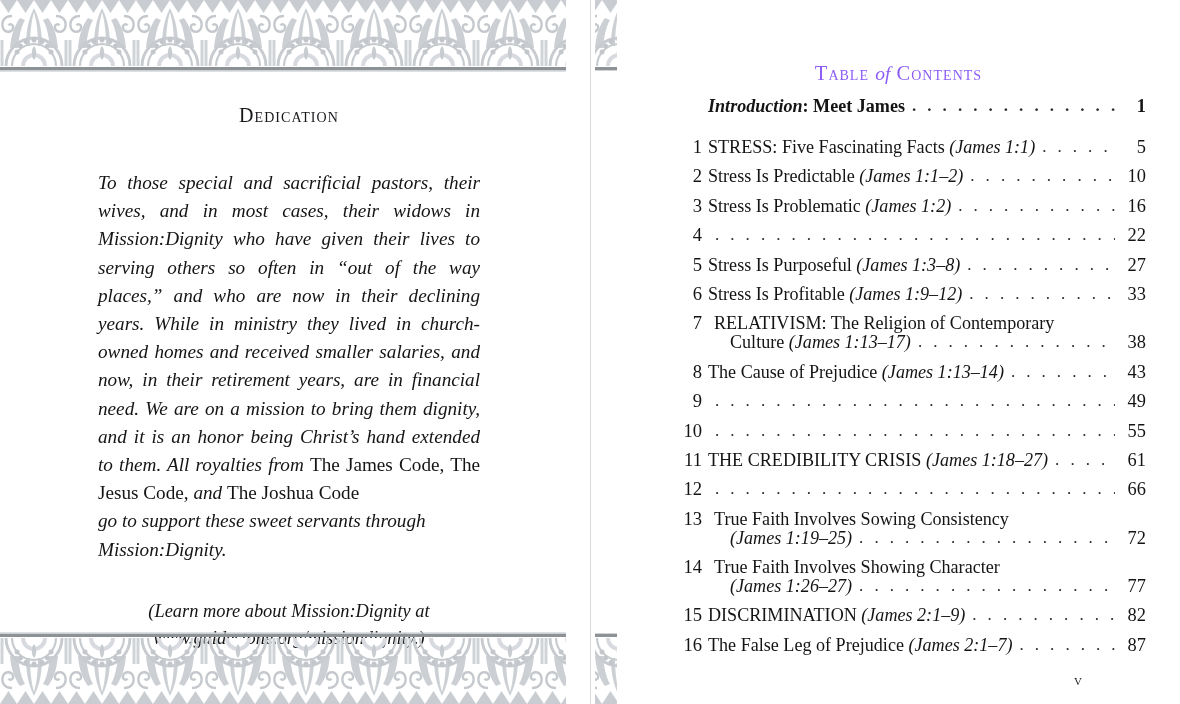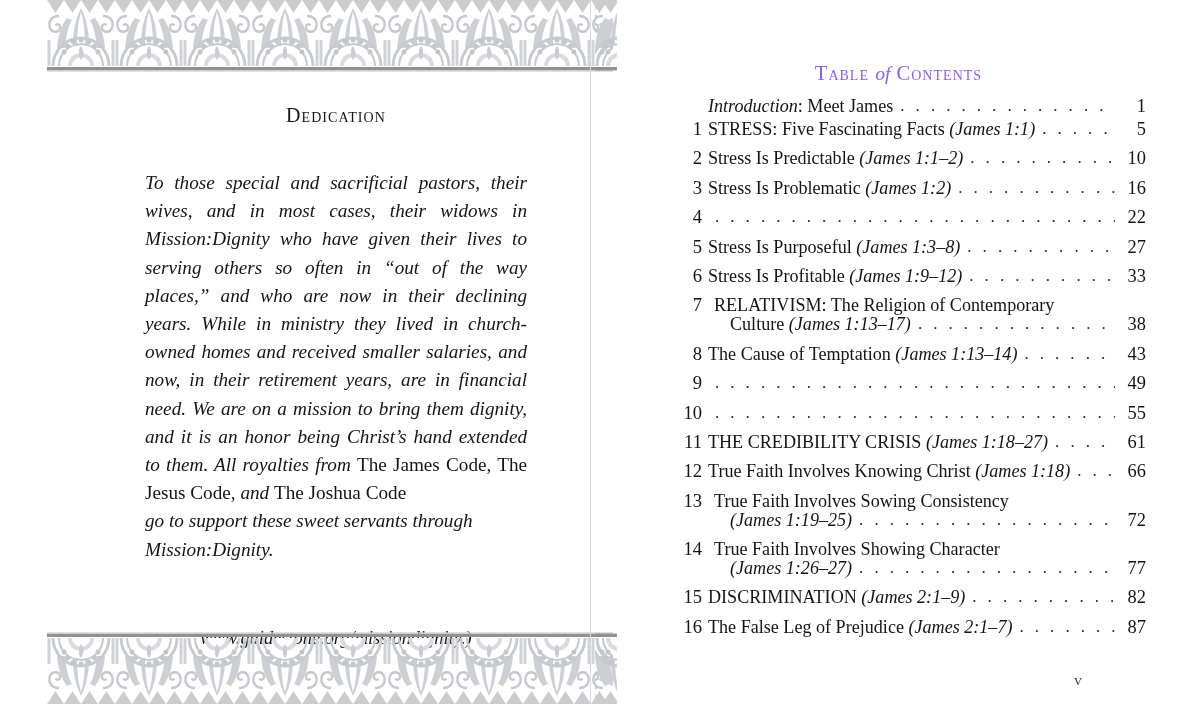--- a/index.html
+++ b/index.html
@@ -10,21 +10,20 @@
     color:#1a1a1a;
     overflow:hidden;
     position:relative;
   }
   .spread{position:absolute;inset:0;}
 
   
   .page-left{
     position:absolute;left:0;top:0;width:566px;height:704px;
     background:#fff;
-    margin-left:47px;
   }
   .orn-band{position:absolute;left:0;width:566px;height:78px;overflow:hidden;}
   .orn-top{top:0;}
   .orn-bottom{bottom:0;}
   .orn-bottom .orn-svg{transform:scaleY(-1);transform-origin:center;}
   .orn-svg{display:block;width:566px;height:78px;}
 
   .orn-sliver{position:absolute;top:0;left:595px;width:22px;height:704px;overflow:hidden;}
   .orn-sliver .sl-band{position:absolute;left:-10px;width:60px;height:78px;overflow:hidden;}
   .sl-top{top:0;}
@@ -91,21 +90,21 @@
     position:absolute;left:59px;top:97px;width:470px;
   }
   .toc-row{
     display:flex;
     align-items:baseline;
     font-size:18.1px;
     line-height:19px;
     margin-bottom:9.4px;
     color:#141414;
   }
-  .toc-row.intro{margin-bottom:3px;}
+  .toc-row.intro{margin-bottom:21px;font-weight:bold;}
   .toc-num{
     flex:0 0 26px;
     text-align:right;
     padding-right:6px;
     font-size:18.6px;
     color:#141414;
   }
   .toc-main{
     flex:1 1 auto;
     display:flex;
@@ -197,21 +196,21 @@
         <rect x="0" y="0" width="566" height="68" fill="url(#ornpat)"></rect>
         <rect x="0" y="67" width="566" height="3.4" fill="#8d9297"></rect>
         <rect x="0" y="70.4" width="566" height="1.2" fill="#c9cdd1"></rect>
       </svg>
     </div>
 
     <div class="dedication-block">
       <div class="ded-heading">Dedication</div>
       <p class="ded-body"><span>To those special and sacrificial pastors, their wives, and in most cases, their widows in Mission:Dignity who have given their lives to serving others so often in “out of the way places,” and who are now in their declining years. While in ministry they lived in church-owned homes and received smaller salaries, and now, in their retirement years, are in financial need. We are on a mission to bring them dignity, and it is an honor being Christ’s hand extended to them. All royalties from </span><span class="rom">The James Code, The Jesus Code,</span><span> and </span><span class="rom">The Joshua Code</span><span class="lastline"> go to support these sweet servants through Mission:Dignity.</span></p>
       <p class="ded-note">
-        <br>
+        <span>(Learn more about Mission:Dignity at</span><br>
         <span>www.guidestone.org/missiondignity.)</span>
       </p>
     </div>
 
     <div class="orn-band orn-bottom">
       <svg class="orn-svg" viewBox="0 0 566 78" preserveAspectRatio="none" aria-hidden="true">
         <rect x="0" y="0" width="566" height="68" fill="url(#ornpat)"></rect>
         <rect x="0" y="67" width="566" height="3.4" fill="#8d9297"></rect>
         <rect x="0" y="70.4" width="566" height="1.2" fill="#c9cdd1"></rect>
       </svg>
@@ -307,21 +306,21 @@
           <div class="line2">
             <span class="indent"></span>
             <span class="toc-title"><span>Culture </span><span class="it">(James 1:13–17)</span></span>
             <span class="toc-leader">. . . . . . . . . . . . . . . . . . . . . . . . . . . . . . . . . . . . . . . . . .</span>
             <span class="toc-page">38</span>
           </div>
         </div>
         <div class="toc-row">
           <span class="toc-num">8</span>
           <span class="toc-main">
-            <span class="toc-title"><span>The Cause of Temptation </span><span class="it">(James 1:13–14)</span></span>
+            <span class="toc-title"><span>The Cause of Prejudice </span><span class="it">(James 1:13–14)</span></span>
             <span class="toc-leader">. . . . . . . . . . . . . . . . . . . . . . . . . . . . . . . . . . . . . . . . . .</span>
             <span class="toc-page">43</span>
           </span>
         </div>
         <div class="toc-row">
           <span class="toc-num">9</span>
           <span class="toc-main">
             <span class="toc-leader">. . . . . . . . . . . . . . . . . . . . . . . . . . . . . . . . . . . . . . . . . .</span>
             <span class="toc-page">49</span>
           </span>
@@ -337,21 +336,20 @@
           <span class="toc-num">11</span>
           <span class="toc-main">
             <span class="toc-title"><span>THE CREDIBILITY CRISIS </span><span class="it">(James 1:18–27)</span></span>
             <span class="toc-leader">. . . . . . . . . . . . . . . . . . . . . . . . . . . . . . . . . . . . . . . . . .</span>
             <span class="toc-page">61</span>
           </span>
         </div>
         <div class="toc-row">
           <span class="toc-num">12</span>
           <span class="toc-main">
-            <span class="toc-title"><span>True Faith Involves Knowing Christ </span><span class="it">(James 1:18)</span></span>
             <span class="toc-leader">. . . . . . . . . . . . . . . . . . . . . . . . . . . . . . . . . . . . . . . . . .</span>
             <span class="toc-page">66</span>
           </span>
         </div>
         <div class="toc-row wrap">
           <div class="line1">
             <span class="toc-num">13</span>
             <span class="toc-title">True Faith Involves Sowing Consistency</span>
           </div>
           <div class="line2">

